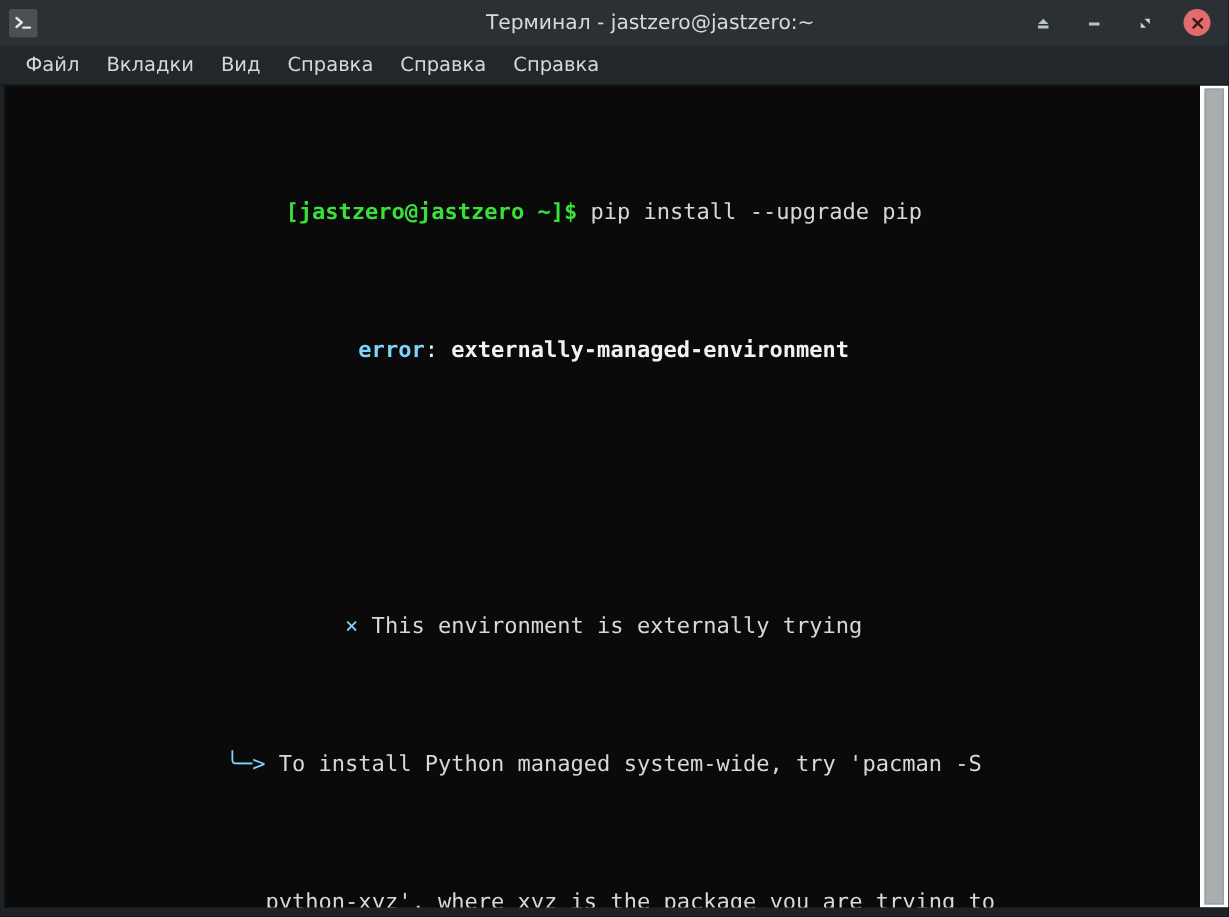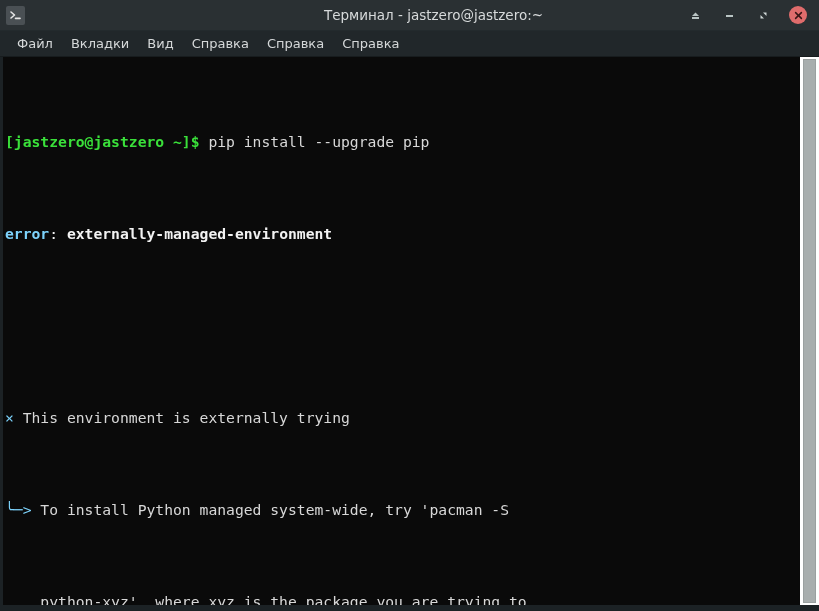--- a/index.html
+++ b/index.html
@@ -122,20 +122,21 @@
   .screen {
     flex: 1;
     padding: 4px 0 0 2px;
     font-family: "DejaVu Sans Mono", monospace;
     font-size: 14.7px;
     line-height: 23px;
     color: #e8e8e8;
     white-space: pre;
     overflow: hidden;
     letter-spacing: 0px;
+    text-align: center;
   }
   .line { height: 23px; white-space: pre; }
   .b { font-weight: bold; }
   .green  { color: #3ae03a; }
   .red    { color: #7dd3fc; }
   .white  { color: #f2f2f2; }
   .grey   { color: #d8d8d8; }
 
   
   .scrollbar {

